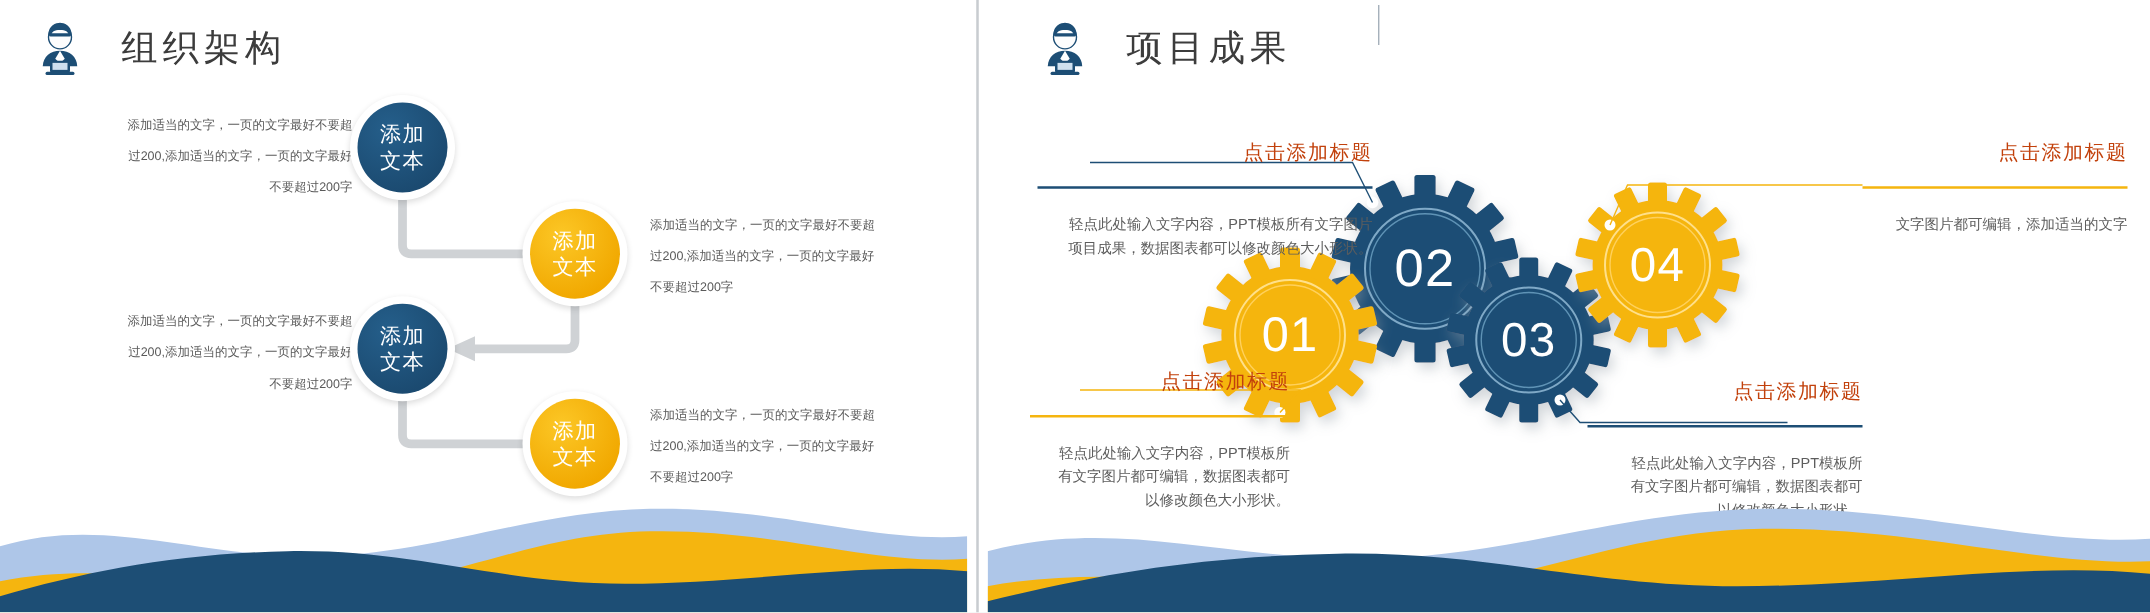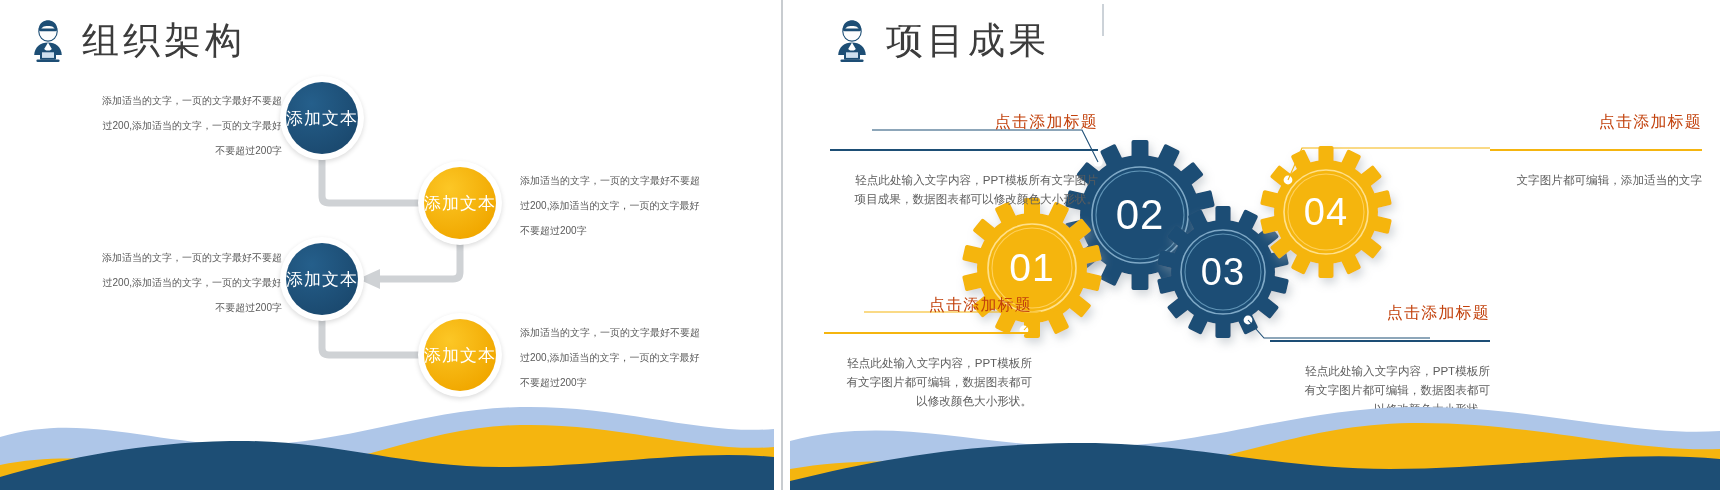--- a/index.html
+++ b/index.html
@@ -39,25 +39,26 @@
 
   
   .hdr {
     position: absolute;
     display: flex;
     align-items: center;
     gap: 14px;
   }
   .hdr .ico { width: 40px; height: 46px; display: block; }
   .hdr .ttl {
-    font-size: 37px;
+    font-size: 29px;
     color: #3c3c3c;
     letter-spacing: 4px;
     font-weight: 400;
     white-space: nowrap;
+    margin-left: 15px;
   }
 
   
   .orgtext {
     position: absolute;
     font-size: 10px;
     line-height: 25px;
     color: #5a5a5a;
     white-space: nowrap;
   }
@@ -71,21 +72,21 @@
     background: #ffffff;
     box-shadow: 0 2px 5px rgba(0,0,0,.14);
     display: flex;
     align-items: center;
     justify-content: center;
   }
   .node .inner {
     width: 72px; height: 72px;
     border-radius: 50%;
     display: flex;
-    flex-direction: row;
+    flex-direction: column;
     align-items: center;
     justify-content: center;
     color: #ffffff;
     font-size: 17px;
     line-height: 21px;
     letter-spacing: 1px;
   }
   .node.blue .inner  { background: #1d4e75; background: radial-gradient(circle at 35% 30%, #255f8b 0%, #1b4a70 75%); }
   .node.amber .inner { background: #f5b50f; background: radial-gradient(circle at 35% 30%, #fcc726 0%, #f1a800 75%); }
 

